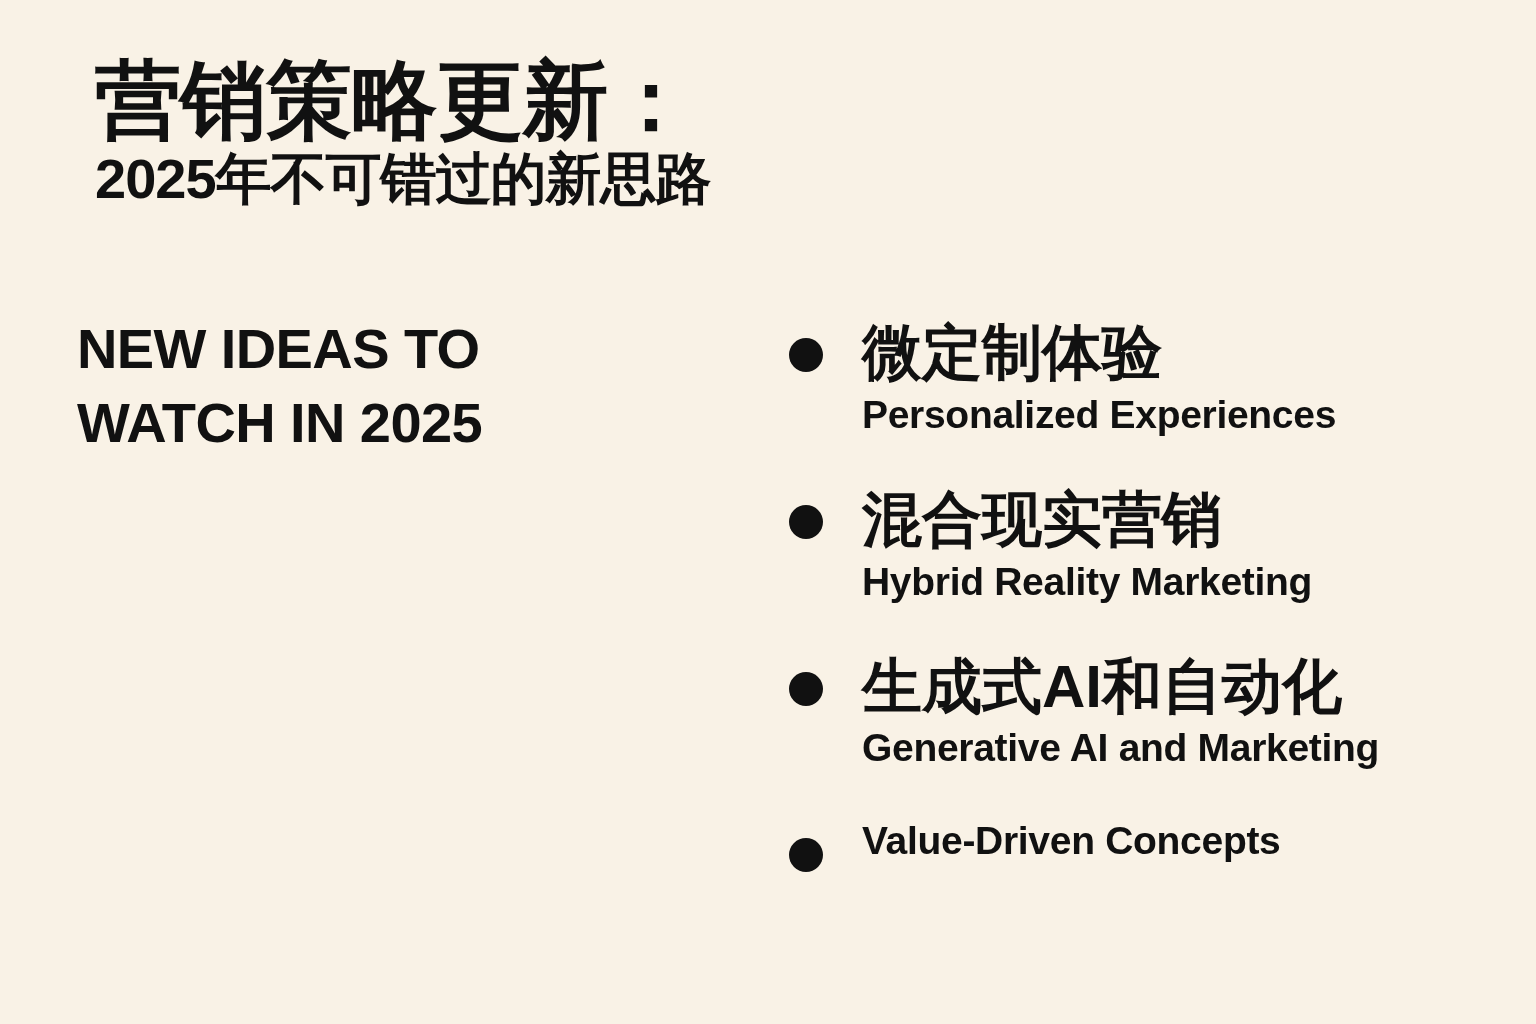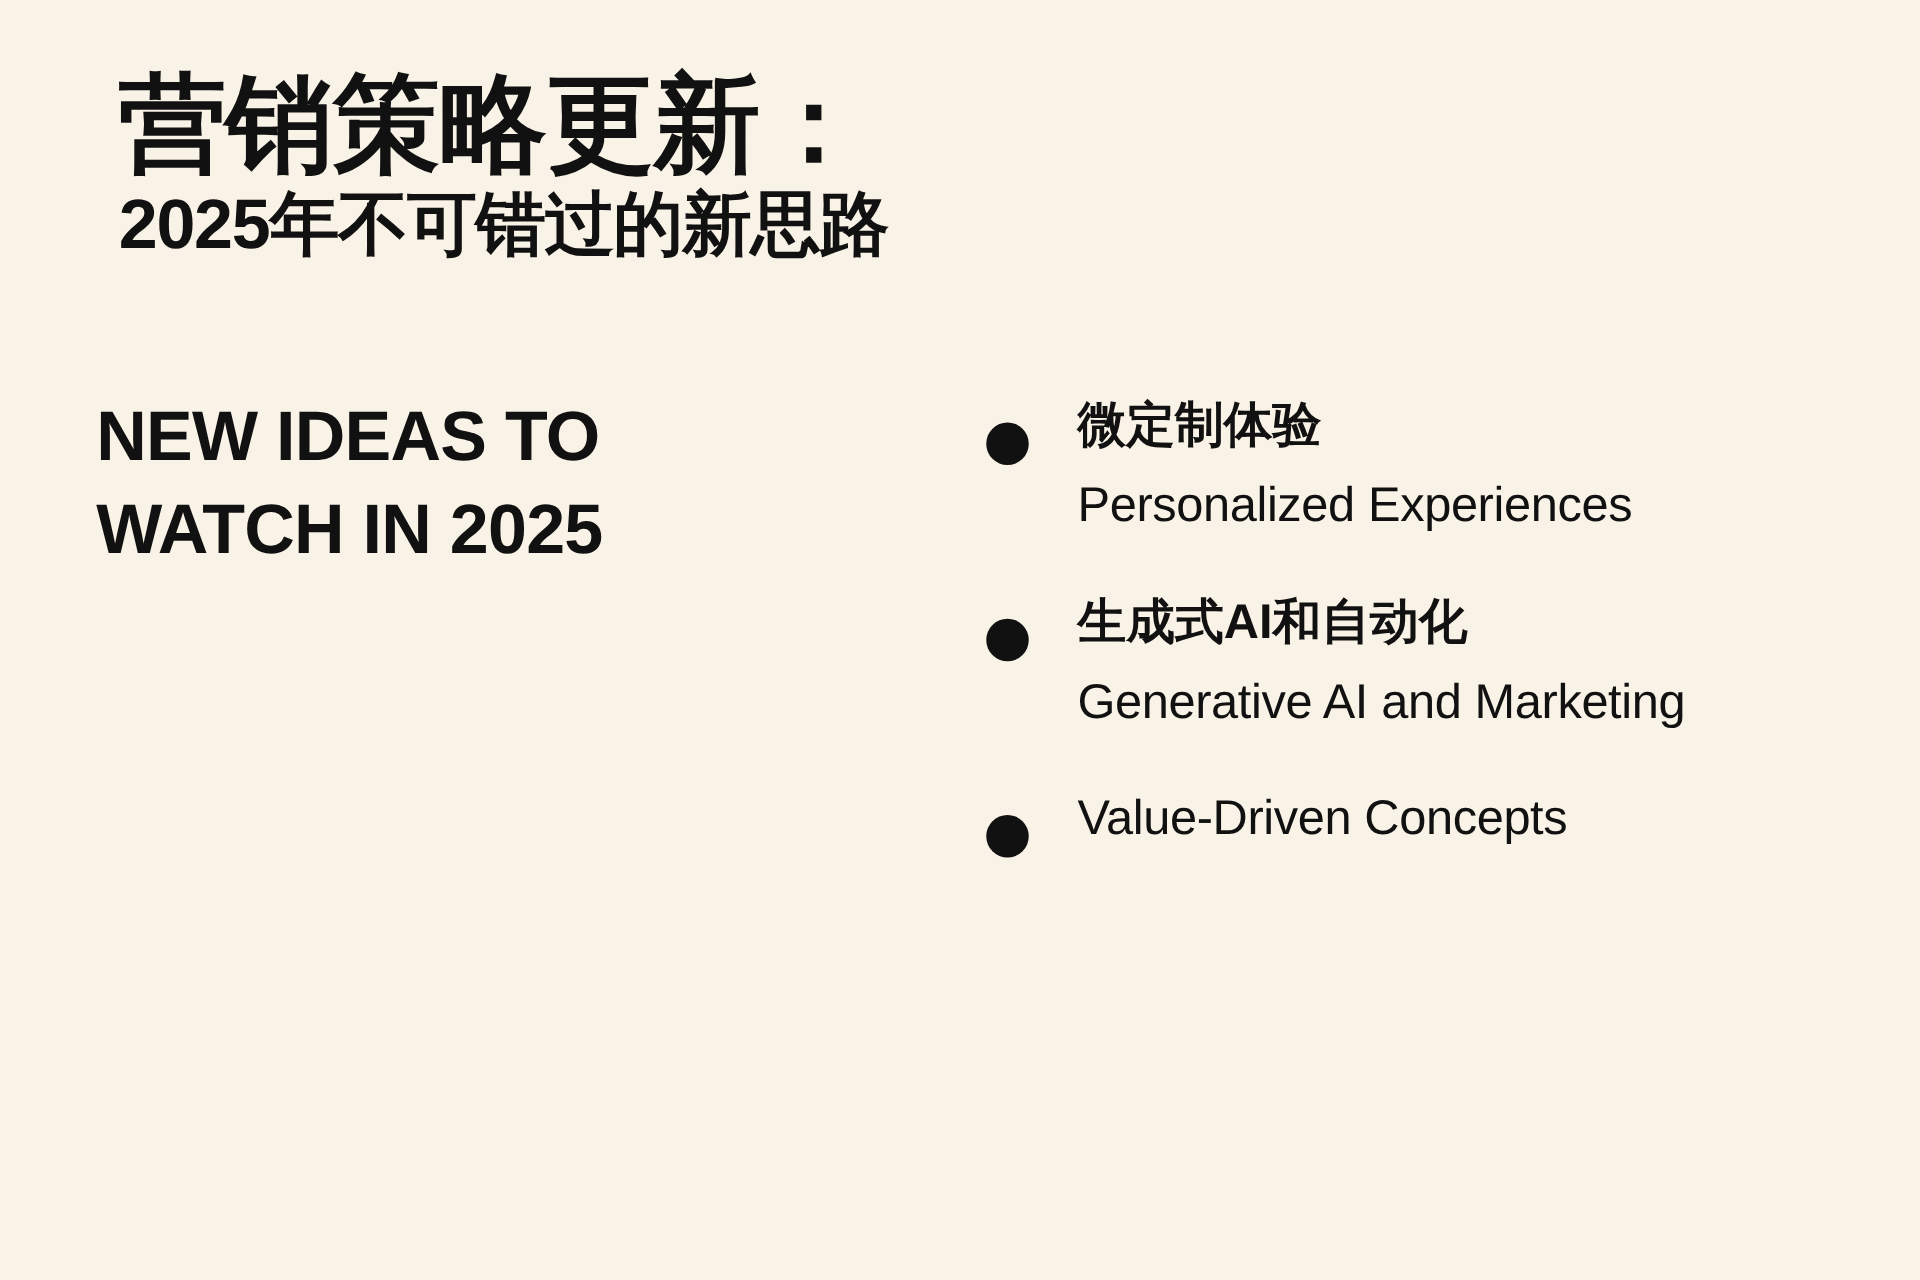--- a/index.html
+++ b/index.html
@@ -86,33 +86,33 @@
     position: absolute;
     left: 3px;
     top: 20px;
     width: 34px;
     height: 34px;
     border-radius: 50%;
     background: #111111;
   }
   .bullet-cn {
     display: block;
-    font-size: 39px;
+    font-size: 60px;
     line-height: 1.18;
     font-weight: 700;
     letter-spacing: 0px;
     color: #111111;
     white-space: nowrap;
   }
   .bullet-en {
     display: block;
-    margin-top: 18px;
+    margin-top: 3px;
     font-size: 39px;
     line-height: 1.18;
-    font-weight: 400;
+    font-weight: 700;
     letter-spacing: -0.3px;
     color: #111111;
     white-space: nowrap;
   }
 </style>
 </head>
 <body style="background: rgb(249, 242, 230); color: rgb(17, 17, 17);">
 
 <div class="slide" style="background: rgb(249, 242, 230);">
 
@@ -127,20 +127,25 @@
   </div>
 
   <ul class="bullet-list">
 
     <li class="bullet-item">
       <span class="bullet-dot" style="background: rgb(17, 17, 17);"></span>
       <span class="bullet-cn">微定制体验</span>
       <span class="bullet-en">Personalized Experiences</span>
     </li>
 
+    <li class="bullet-item">
+      <span class="bullet-dot" style="background: rgb(17, 17, 17);"></span>
+      <span class="bullet-cn">混合现实营销</span>
+      <span class="bullet-en">Hybrid Reality Marketing</span>
+    </li>
 
     <li class="bullet-item">
       <span class="bullet-dot" style="background: rgb(17, 17, 17);"></span>
       <span class="bullet-cn">生成式AI和自动化</span>
       <span class="bullet-en">Generative AI and Marketing</span>
     </li>
 
     <li class="bullet-item">
       <span class="bullet-dot" style="background: rgb(17, 17, 17);"></span>
       <span class="bullet-en">Value-Driven Concepts</span>

